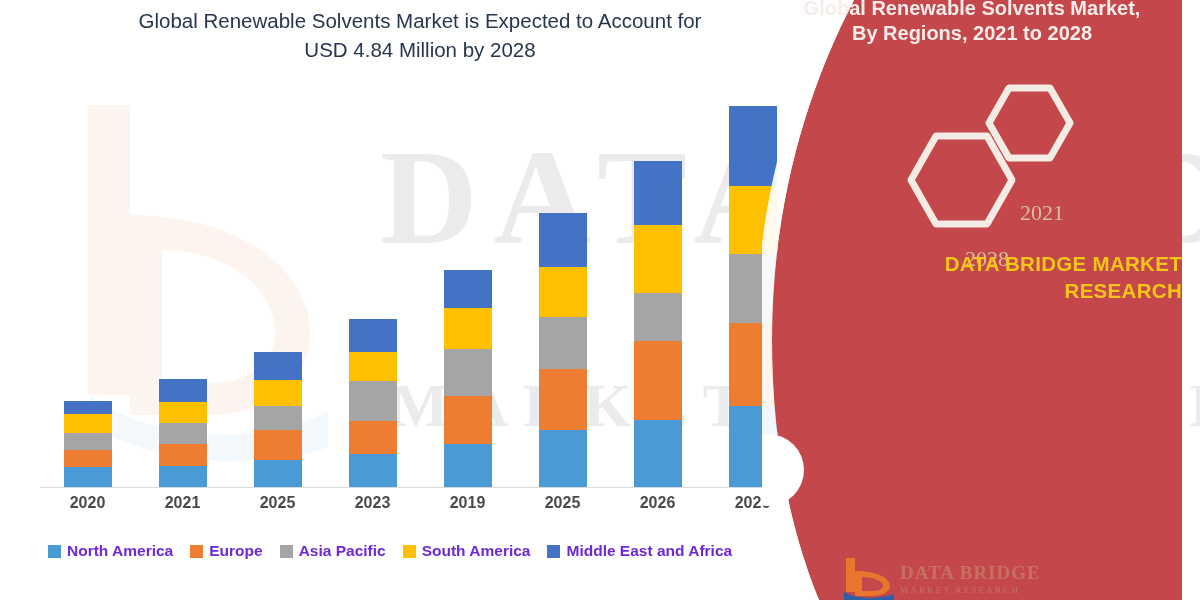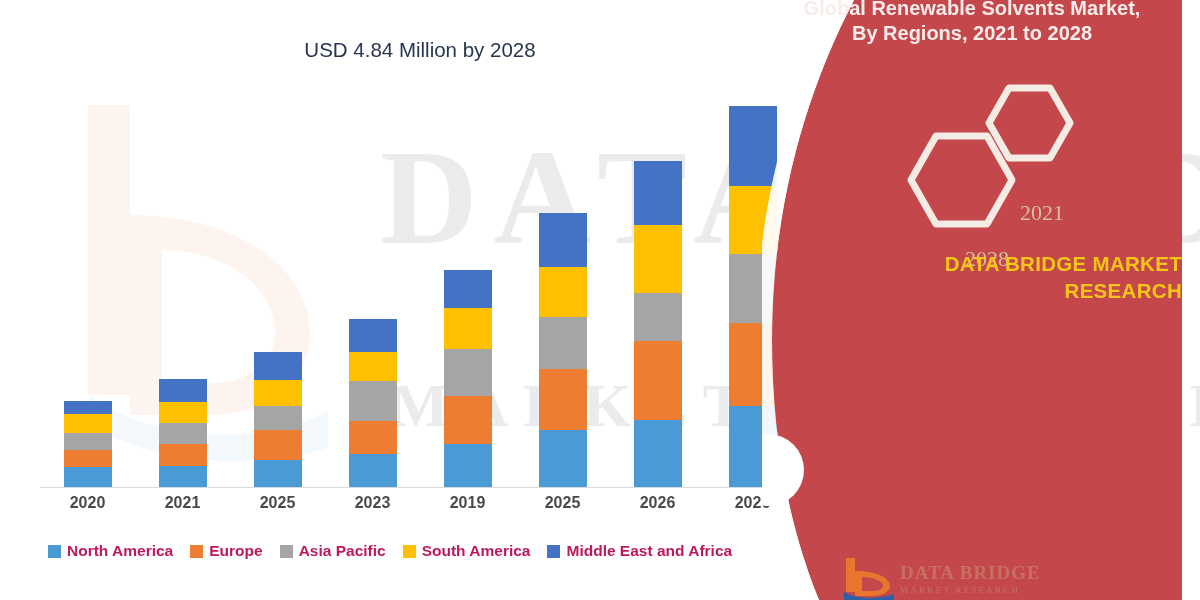--- a/index.html
+++ b/index.html
@@ -67,21 +67,21 @@
   }
 
   
   .legend {
     position:absolute; left:48px; top:538px; height:26px;
     display:flex; align-items:center; gap:0;
   }
   .legend-item { display:flex; align-items:center; margin-right:17px; }
   .legend-swatch { width:13px; height:13px; margin-right:6px; flex:0 0 auto; }
   .legend-label {
-    font-size:15.5px; font-weight:700; color:#be185d; white-space:nowrap;
+    font-size:15.5px; font-weight:700; color:#6d28d9; white-space:nowrap;
   }
 
   
   .red-panel {
     position:absolute; right:18px; top:0; width:420px; height:600px;
     overflow:hidden;
   }
   .red-shape { position:absolute; left:0; top:0; }
 
   .panel-title {
@@ -130,21 +130,21 @@
   <svg class="wm-b" viewBox="0 0 260 370" aria-hidden="true">
     <path d="M18 10 L18 300 L60 300 L60 10 Z" fill="#f0a06a"></path>
     <path d="M60 120 C170 120 240 175 240 238 C240 290 195 320 140 320 L60 320 Z
              M92 155 L92 288 L140 288 C178 288 205 268 205 238 C205 195 160 155 92 155 Z" fill="#f0a06a"></path>
     <path d="M20 300 C90 352 200 348 258 316 L258 352 C195 378 80 368 20 330 Z" fill="#8fc0e8"></path>
   </svg>
   <div class="wm-text">DATA BRIDGE</div>
   <div class="wm-text2">MARKET RESEARCH</div>
 
   <div class="chart-title">
-    <br>
+    <span>Global Renewable Solvents Market is Expected to Account for</span><br>
     <span>USD 4.84 Million by 2028</span>
   </div>
 
   <div class="plot" id="plot">
     <div class="axis-line"></div>
   <div class="bar-group" style="left: 23.5px;">
         <div class="seg" title="Middle East and Africa 2020: 0.16" style="height: 13.124px; background: rgb(68, 114, 196);"></div>
         <div class="seg" title="South America 2020: 0.23" style="height: 18.8657px; background: rgb(255, 192, 0);"></div>
         <div class="seg" title="Asia Pacific 2020: 0.21" style="height: 17.2252px; background: rgb(165, 165, 165);"></div>
         <div class="seg" title="Europe 2020: 0.21" style="height: 17.2252px; background: rgb(237, 125, 49);"></div>

